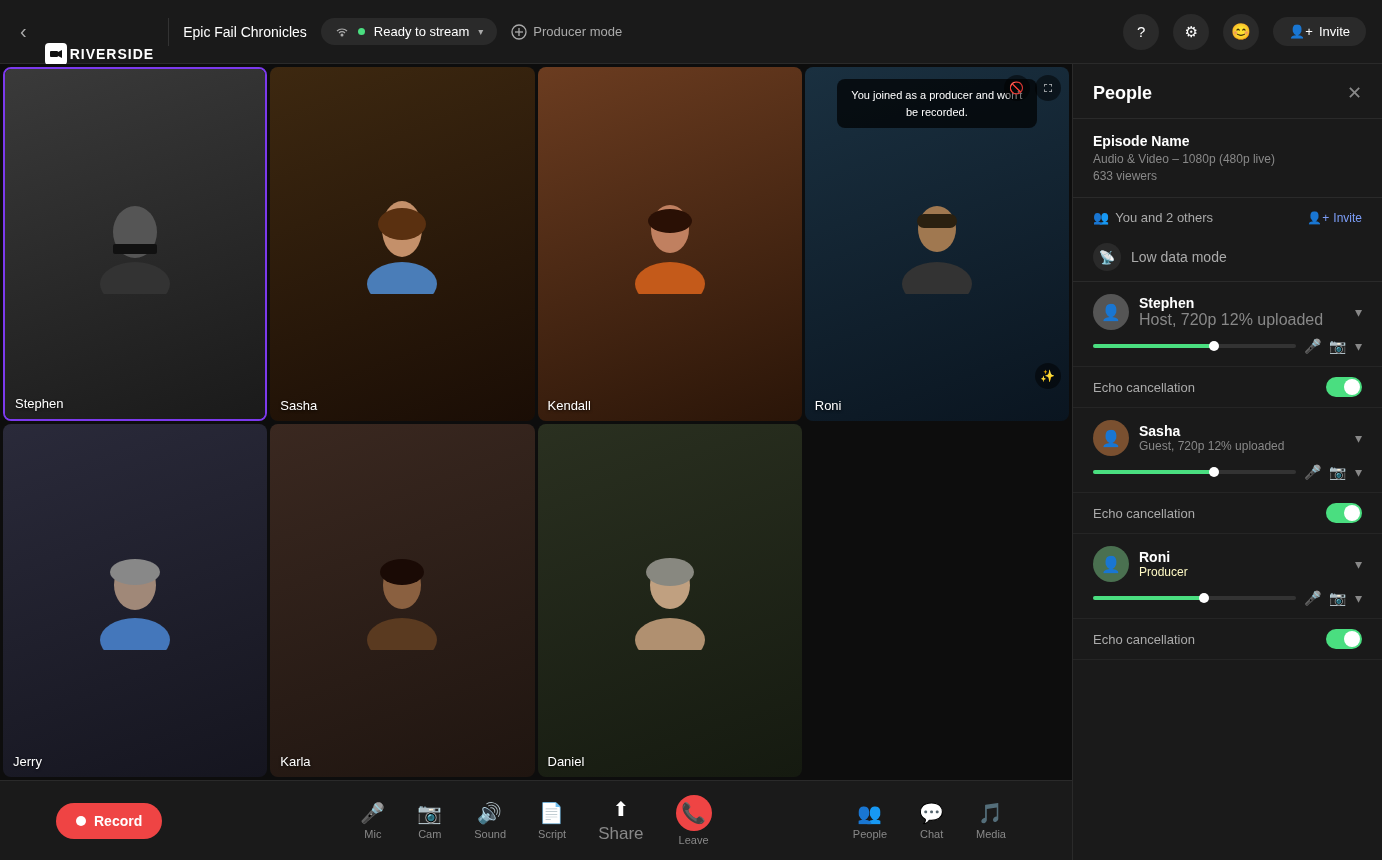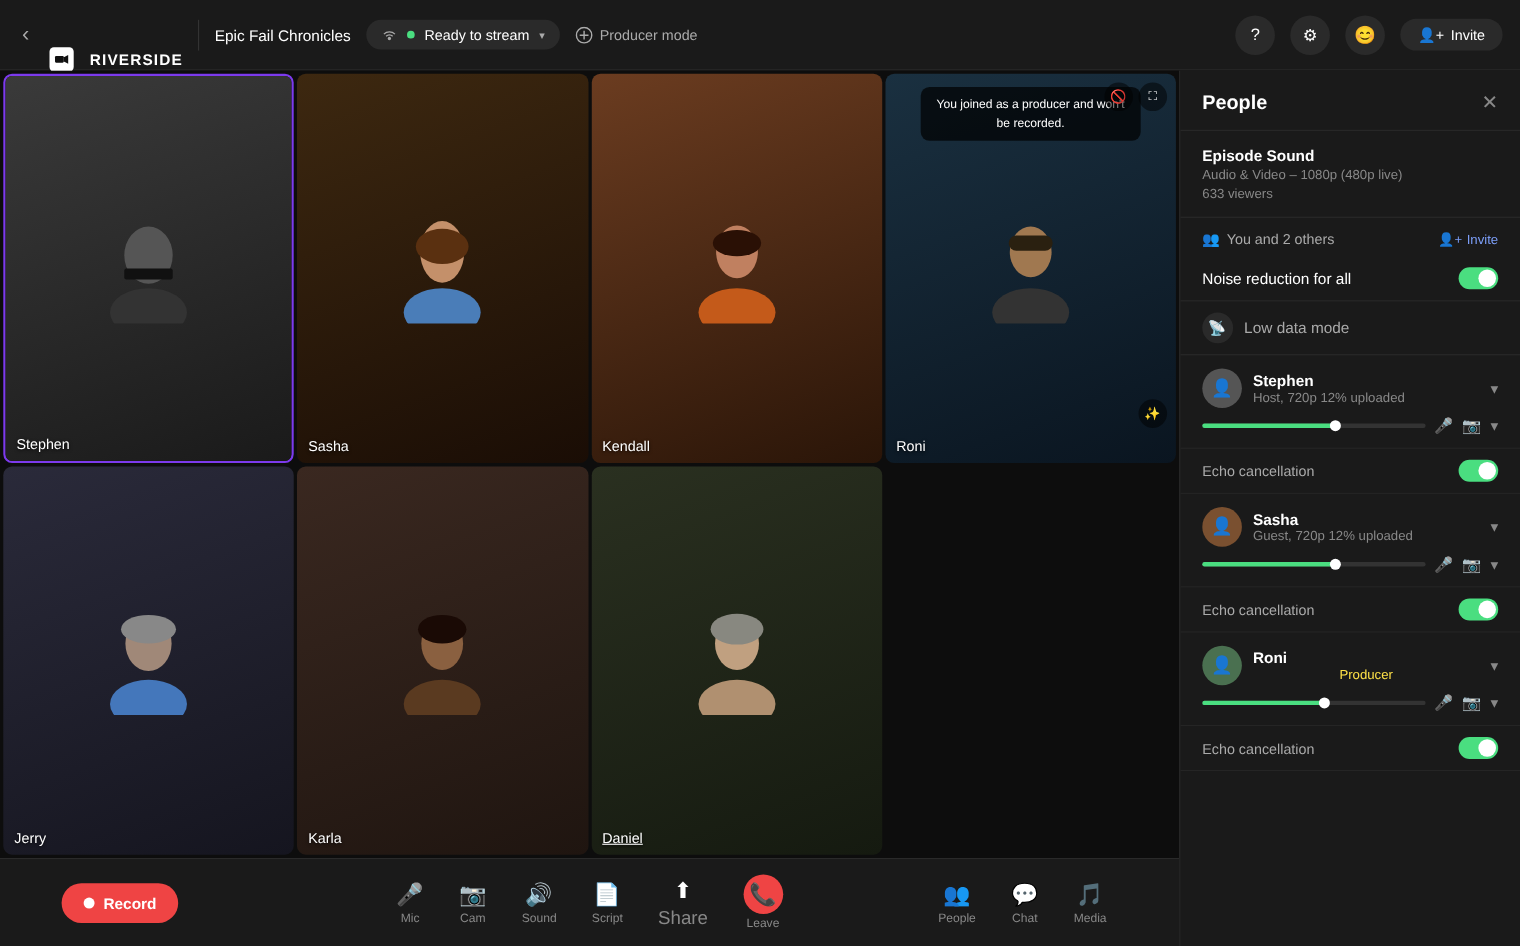--- a/index.html
+++ b/index.html
@@ -8,21 +8,21 @@
   </style>
 </head>
 <body>
 
 <header style="height:64px; background:#1a1a1a; display:flex; align-items:center; padding:0 16px; gap:14px; border-bottom:1px solid #2a2a2a; flex-shrink:0;">
 
   <button style="background:none; border:none; color:#aaa; font-size:20px; cursor:pointer; padding:4px;">
     ‹
   </button>
 
-  <div style="display:flex; align-items:center; gap:15px;margin-top:44px;">
+  <div style="display:flex; align-items:center; gap:3px;margin-top:44px;">
     <div style="width:22px; height:22px; background:#fff; border-radius:4px; display:flex; align-items:center; justify-content:center;">
       <svg width="14" height="14" viewBox="0 0 14 14" fill="none">
         <rect x="1" y="4" width="8" height="6" rx="1" fill="#111"></rect>
         <polygon points="9,5 13,3 13,11 9,9" fill="#111"></polygon>
       </svg>
     </div>
     <span style="font-weight:800; font-size:14px; letter-spacing:1px; color:#fff;">RIVERSIDE</span>
   </div>
 
   <div style="width:1px; height:28px; background:#333;"></div>
@@ -149,21 +149,21 @@
       </div>
 
       <div style="position:relative; border-radius:8px; overflow:hidden; background:linear-gradient(160deg,#2a3020,#151a10);">
         <div style="width:100%; height:100%; display:flex; align-items:center; justify-content:center;">
           <svg width="80" height="100" viewBox="0 0 80 100">
             <ellipse cx="40" cy="35" rx="20" ry="24" fill="#c0a080"></ellipse>
             <ellipse cx="40" cy="22" rx="24" ry="14" fill="#888880"></ellipse>
             <ellipse cx="40" cy="90" rx="35" ry="22" fill="#b09070"></ellipse>
           </svg>
         </div>
-        <span style="position:absolute; bottom:8px; left:10px; font-size:13px; font-weight:500; color:#fff; text-shadow:0 1px 3px rgba(0,0,0,0.8);text-decoration:underline;">Daniel</span>
+        <span style="position:absolute; bottom:8px; left:10px; font-size:13px; font-weight:500; color:#fff; text-shadow:0 1px 3px rgba(0,0,0,0.8);">Daniel</span>
       </div>
 
     </div>
 
     <div style="height:80px; background:#1a1a1a; display:flex; align-items:center; justify-content:center; border-top:1px solid #2a2a2a; flex-shrink:0; position:relative; gap:0;">
 
       <div style="display:flex; align-items:center; gap:2px; position:absolute; left:50%; transform:translateX(-480px);">
         <button style="display:flex; align-items:center; gap:8px; background:#ef4444; border-radius:24px; padding:10px 20px; border:none; color:#fff; font-size:14px; font-weight:600; cursor:pointer;">
           <div style="width:10px; height:10px; border-radius:50%; background:#fff;"></div>
           <span>Record</span>
@@ -216,56 +216,50 @@
   </div>
 
   <div style="width:310px; background:#1a1a1a; border-left:1px solid #2a2a2a; display:flex; flex-direction:column; flex-shrink:0; overflow-y:auto;">
 
     <div style="display:flex; align-items:center; justify-content:space-between; padding:18px 20px 14px; border-bottom:1px solid #2a2a2a; position:sticky; top:0; background:#1a1a1a; z-index:10;">
       <span style="font-size:18px; font-weight:700; color:#fff;">People</span>
       <button style="background:none; border:none; color:#888; font-size:18px; cursor:pointer;">✕</button>
     </div>
 
     <div style="padding:14px 20px; border-bottom:1px solid #2a2a2a;">
-      <div style="font-size:14px; font-weight:600; color:#fff; margin-bottom:3px;">Episode Sound</div>
+      <div style="font-size:14px; font-weight:600; color:#fff; margin-bottom:3px;">Episode Name</div>
       <div style="font-size:12px; color:#888; margin-bottom:3px;">Audio &amp; Video – 1080p (480p live)</div>
       <div style="font-size:12px; color:#888;">633 viewers</div>
     </div>
 
     <div style="display:flex; align-items:center; justify-content:space-between; padding:12px 20px 8px;">
       <div style="display:flex; align-items:center; gap:6px; font-size:13px; color:#aaa;">
         <span>👥</span>
         <span>You and 2 others</span>
       </div>
       <button style="display:flex; align-items:center; gap:4px; background:none; border:none; color:#7c9ef8; font-size:12px; cursor:pointer;">
         <span>👤+</span>
         <span>Invite</span>
       </button>
     </div>
 
-    <div style="display:flex; align-items:center; justify-content:space-between; padding:10px 20px; border-bottom:1px solid #2a2a2a;">
-      <span style="font-size:14px; color:#fff;">Noise reduction for all</span>
-      <div style="width:36px; height:20px; border-radius:10px; background:#4ade80; position:relative; cursor:pointer;">
-        <div style="width:16px; height:16px; border-radius:50%; background:#fff; position:absolute; top:2px; right:2px;"></div>
-      </div>
-    </div>
 
     <div style="display:flex; align-items:center; gap:10px; padding:10px 20px; border-bottom:1px solid #2a2a2a;">
       <div style="width:28px; height:28px; border-radius:50%; background:#2a2a2a; display:flex; align-items:center; justify-content:center; font-size:13px; color:#aaa;">
         📡
       </div>
       <span style="font-size:14px; color:#aaa;">Low data mode</span>
     </div>
 
     <div style="padding:12px 20px; border-bottom:1px solid #252525;">
       <div style="display:flex; align-items:center; gap:10px; margin-bottom:8px;">
         <div style="width:36px; height:36px; border-radius:50%; background:#555; overflow:hidden; flex-shrink:0; display:flex; align-items:center; justify-content:center; font-size:16px;">👤</div>
         <div style="flex:1;">
           <div style="font-size:14px; font-weight:600; color:#fff;">Stephen</div>
-          <div style="font-size:12px; color:#888;">Host, 720p 12% uploaded</div>
+          <div style="font-size:16px; color:#888;">Host, 720p 12% uploaded</div>
         </div>
         <button style="background:none; border:none; color:#888; cursor:pointer; font-size:14px;">▾</button>
       </div>
       <div style="display:flex; align-items:center; gap:8px;">
         <div style="flex:1; height:4px; background:#333; border-radius:2px; position:relative;">
           <div style="height:100%; border-radius:2px; background:#4ade80; width:60%;"></div>
           <div style="width:10px; height:10px; border-radius:50%; background:#fff; position:absolute; top:-3px; left:57%;"></div>
         </div>
         <span style="font-size:14px; color:#888; cursor:pointer;">🎤</span>
         <span style="font-size:14px; color:#888; cursor:pointer;">📷</span>
@@ -305,21 +299,21 @@
       <div style="width:36px; height:20px; border-radius:10px; background:#4ade80; position:relative; cursor:pointer;">
         <div style="width:16px; height:16px; border-radius:50%; background:#fff; position:absolute; top:2px; right:2px;"></div>
       </div>
     </div>
 
     <div style="padding:12px 20px; border-bottom:1px solid #252525;">
       <div style="display:flex; align-items:center; gap:10px; margin-bottom:8px;">
         <div style="width:36px; height:36px; border-radius:50%; background:#4a7050; overflow:hidden; flex-shrink:0; display:flex; align-items:center; justify-content:center; font-size:16px;">👤</div>
         <div style="flex:1;">
           <div style="font-size:14px; font-weight:600; color:#fff;">Roni</div>
-          <div style="font-size:12px; color:#fde047;text-align:center;">Producer</div>
+          <div style="font-size:12px; color:#fef9c3;">Producer</div>
         </div>
         <button style="background:none; border:none; color:#888; cursor:pointer; font-size:14px;">▾</button>
       </div>
       <div style="display:flex; align-items:center; gap:8px;">
         <div style="flex:1; height:4px; background:#333; border-radius:2px; position:relative;">
           <div style="height:100%; border-radius:2px; background:#4ade80; width:55%;"></div>
           <div style="width:10px; height:10px; border-radius:50%; background:#fff; position:absolute; top:-3px; left:52%;"></div>
         </div>
         <span style="font-size:14px; color:#888; cursor:pointer;">🎤</span>
         <span style="font-size:14px; color:#888; cursor:pointer;">📷</span>

